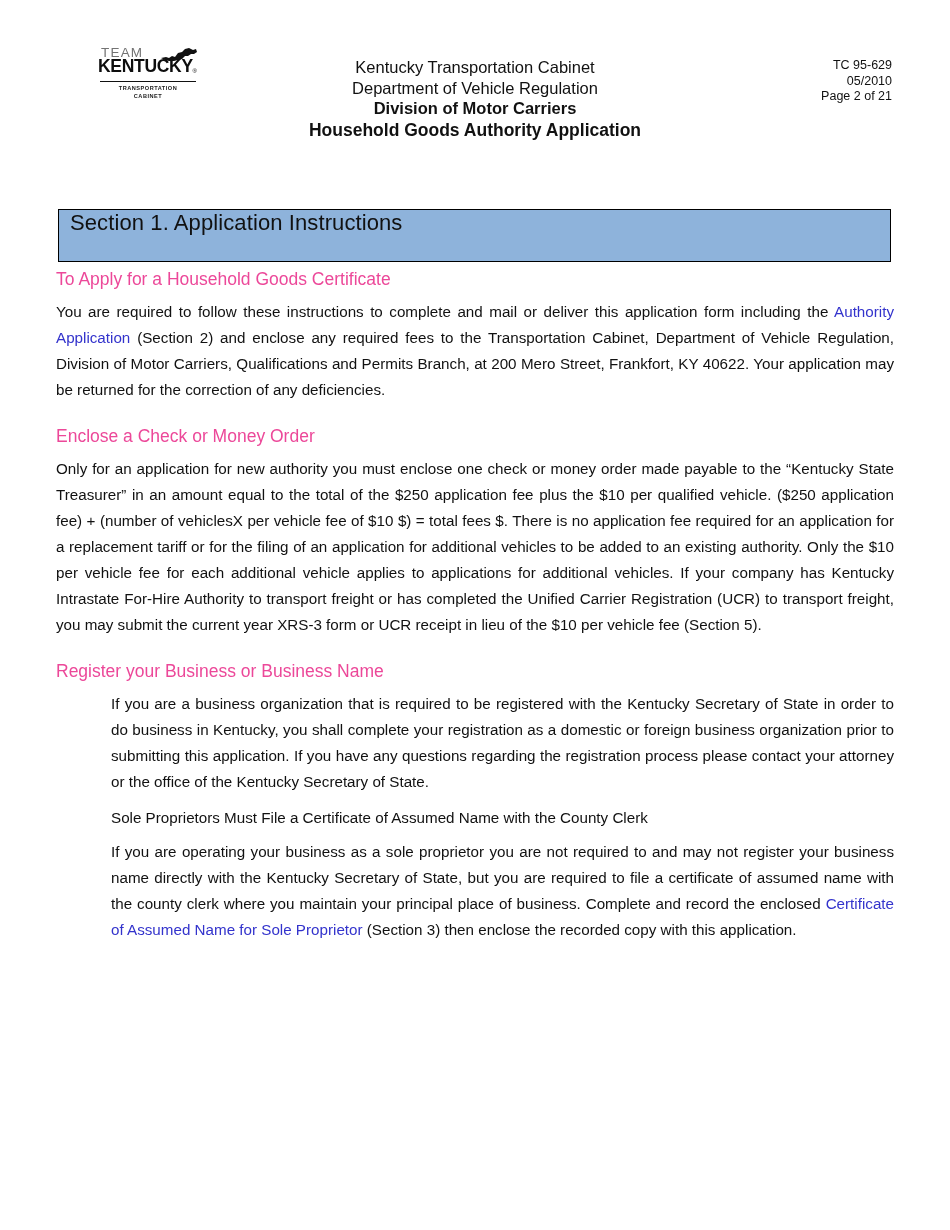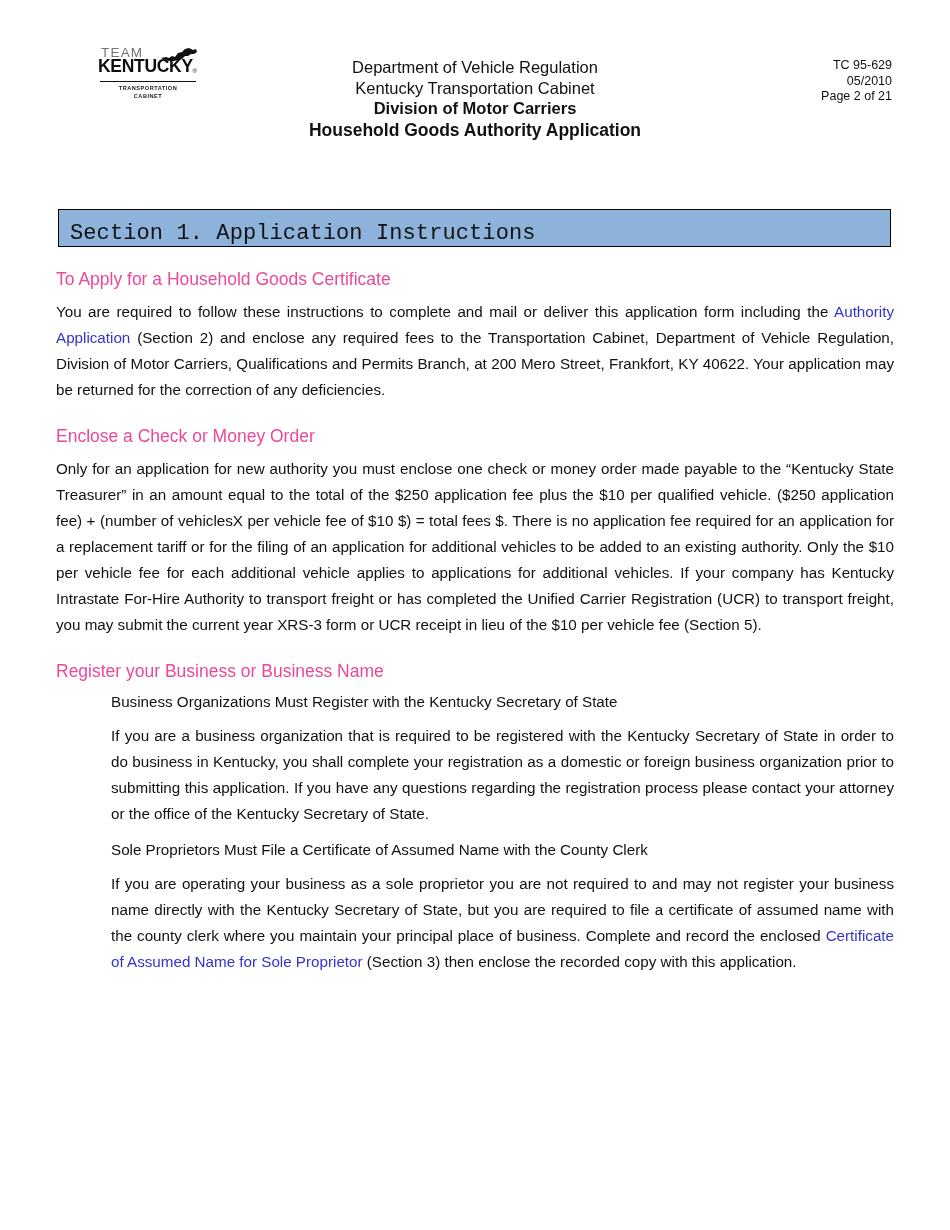--- a/index.html
+++ b/index.html
@@ -119,26 +119,25 @@
     line-height: 15.5px;
     color: #111;
   }
 
   
   .section-banner {
     position: absolute;
     left: 58px;
     top: 171px;
     width: 833px;
-    height: 38px;
+    height: 53px;
     background: #8eb3db;
     border: 1.2px solid #000;
     display: flex;
-    align-items: flex-end;
-    font-family: Liberation Mono, monospace;
+    align-items: flex-start;
   }
   .section-banner-text {
     font-size: 22px;
     color: #111;
     padding-left: 11px;
     letter-spacing: 0.1px;
   }
 
   
   .content {
@@ -204,22 +203,22 @@
         </span>
       </div>
       <div class="logo-rule"></div>
       <div class="logo-sub">
         <div>TRANSPORTATION</div>
         <div>CABINET</div>
       </div>
     </div>
 
     <div class="header-center">
+      <div class="hc-line">Kentucky Transportation Cabinet</div>
       <div class="hc-line">Department of Vehicle Regulation</div>
-      <div class="hc-line">Kentucky Transportation Cabinet</div>
       <div class="hc-line bold">Division of Motor Carriers</div>
       <div class="hc-line bold big">Household Goods Authority Application</div>
     </div>
 
     <div class="header-right">
       <div>TC 95-629</div>
       <div>05/2010</div>
       <div>Page 2 of 21</div>
     </div>
   </div>
@@ -237,21 +236,20 @@
 
     <div class="block">
       <h2 class="sub-head">Enclose a Check or Money Order</h2>
       <p class="body"><span>Only for an application for new authority you must enclose one check or money order made payable to the “Kentucky State Treasurer” in an amount equal to the total of the $250 application fee plus the $10 per qualified vehicle. ($250 application fee) + (number of vehicles</span><span class="blank">        </span><span>X per vehicle fee of $10 $</span><span class="blank">        </span><span>) = total fees $</span><span class="blank">       </span><span>. There is no application fee required for an application for a replacement tariff or for the filing of an application  for additional vehicles to be added to an existing authority. Only the $10 per vehicle fee for each additional vehicle applies to applications for additional vehicles. If your company has Kentucky Intrastate For-Hire Authority to transport freight or has completed the Unified Carrier Registration (UCR) to transport freight, you may submit the current year XRS-3 form or UCR receipt in lieu of the $10 per vehicle fee (Section 5).</span></p>
     </div>
 
     <div class="block">
       <h2 class="sub-head">Register your Business or Business Name</h2>
 
       <div class="indent">
-        <h3 class="minor">Business Organizations Must Register with the Kentucky Secretary of State</h3>
         <p class="body">If you are a business organization that is required to be registered with the Kentucky Secretary of State in order to do business in Kentucky, you shall complete your registration as a domestic or foreign business organization prior to submitting this application. If you have any questions regarding the registration process please contact your attorney or the office of the Kentucky Secretary of State.</p>
       </div>
 
       <div class="gap-sm"></div>
 
       <div class="indent">
         <h3 class="minor">Sole Proprietors Must File a Certificate of Assumed Name with the County Clerk</h3>
         <p class="body"><span>If you are operating your business as a sole proprietor you are not required to and may not register your business name directly with the Kentucky Secretary of State, but you are required to file a certificate of assumed name with the county clerk where you maintain your principal place of business. Complete and record the enclosed </span><a class="doclink" href="#">Certificate of Assumed Name for Sole Proprietor</a><span> (Section 3) then enclose the recorded copy with this application.</span></p>
       </div>
     </div>

